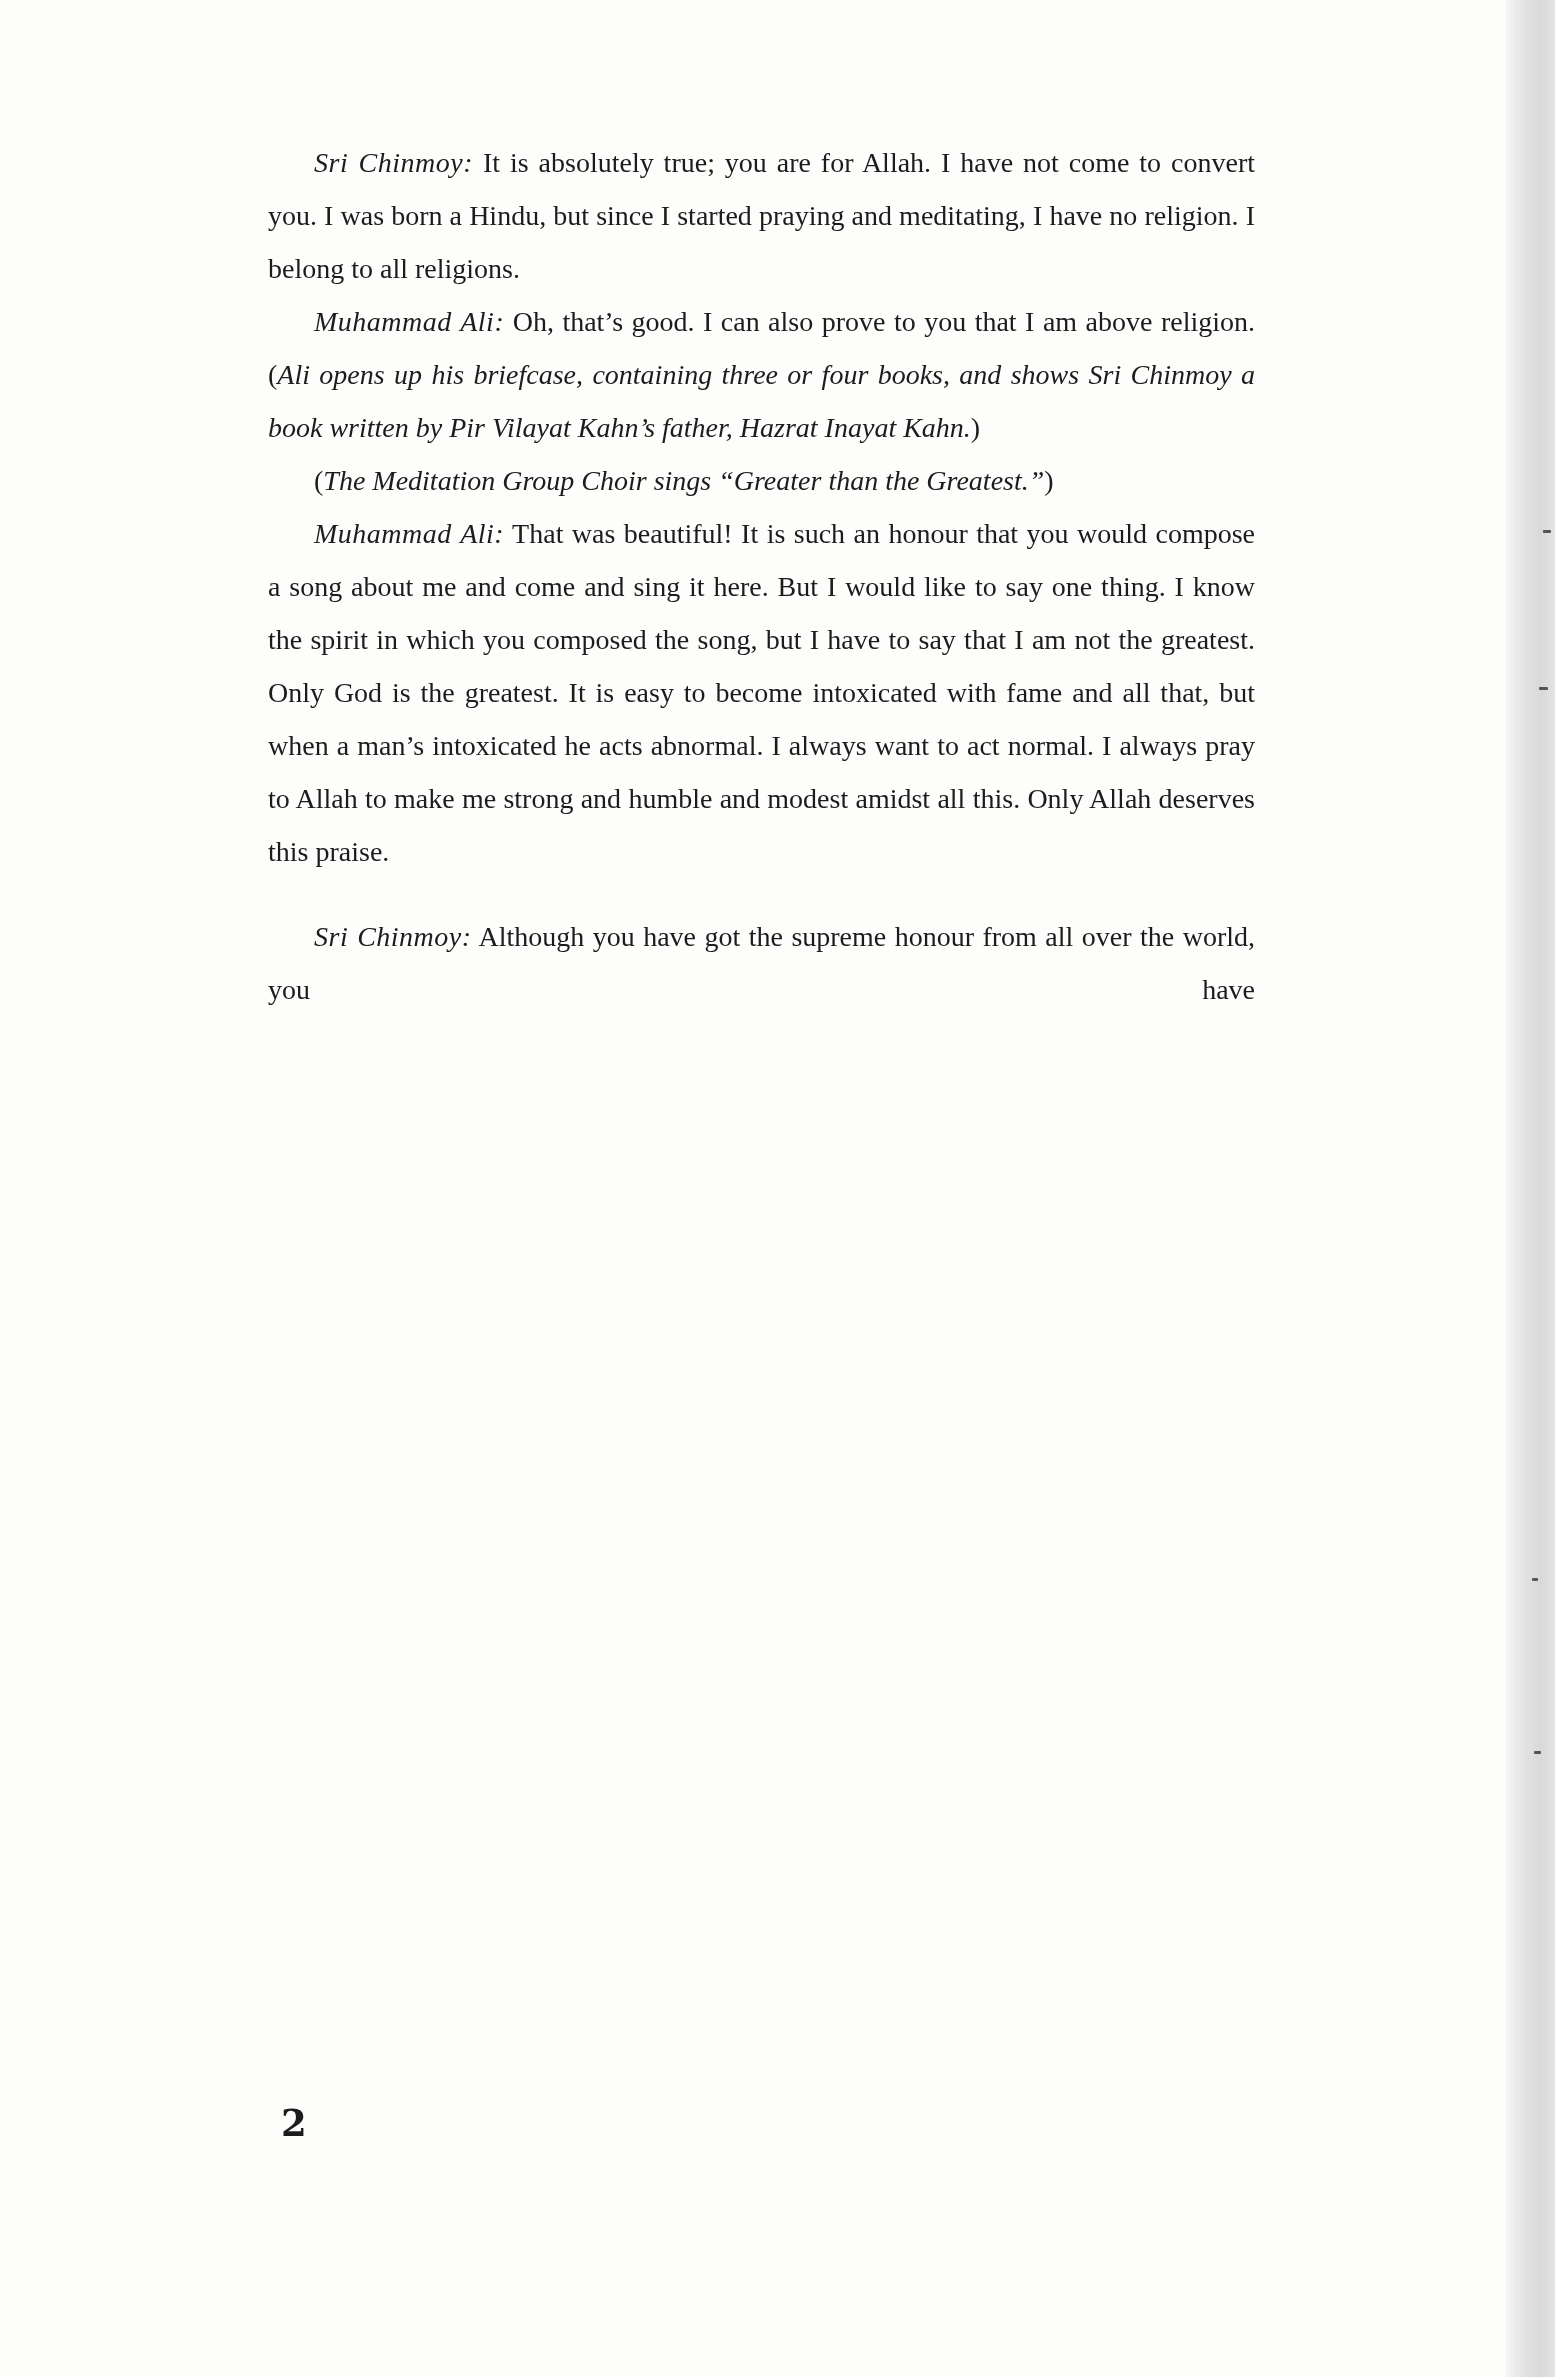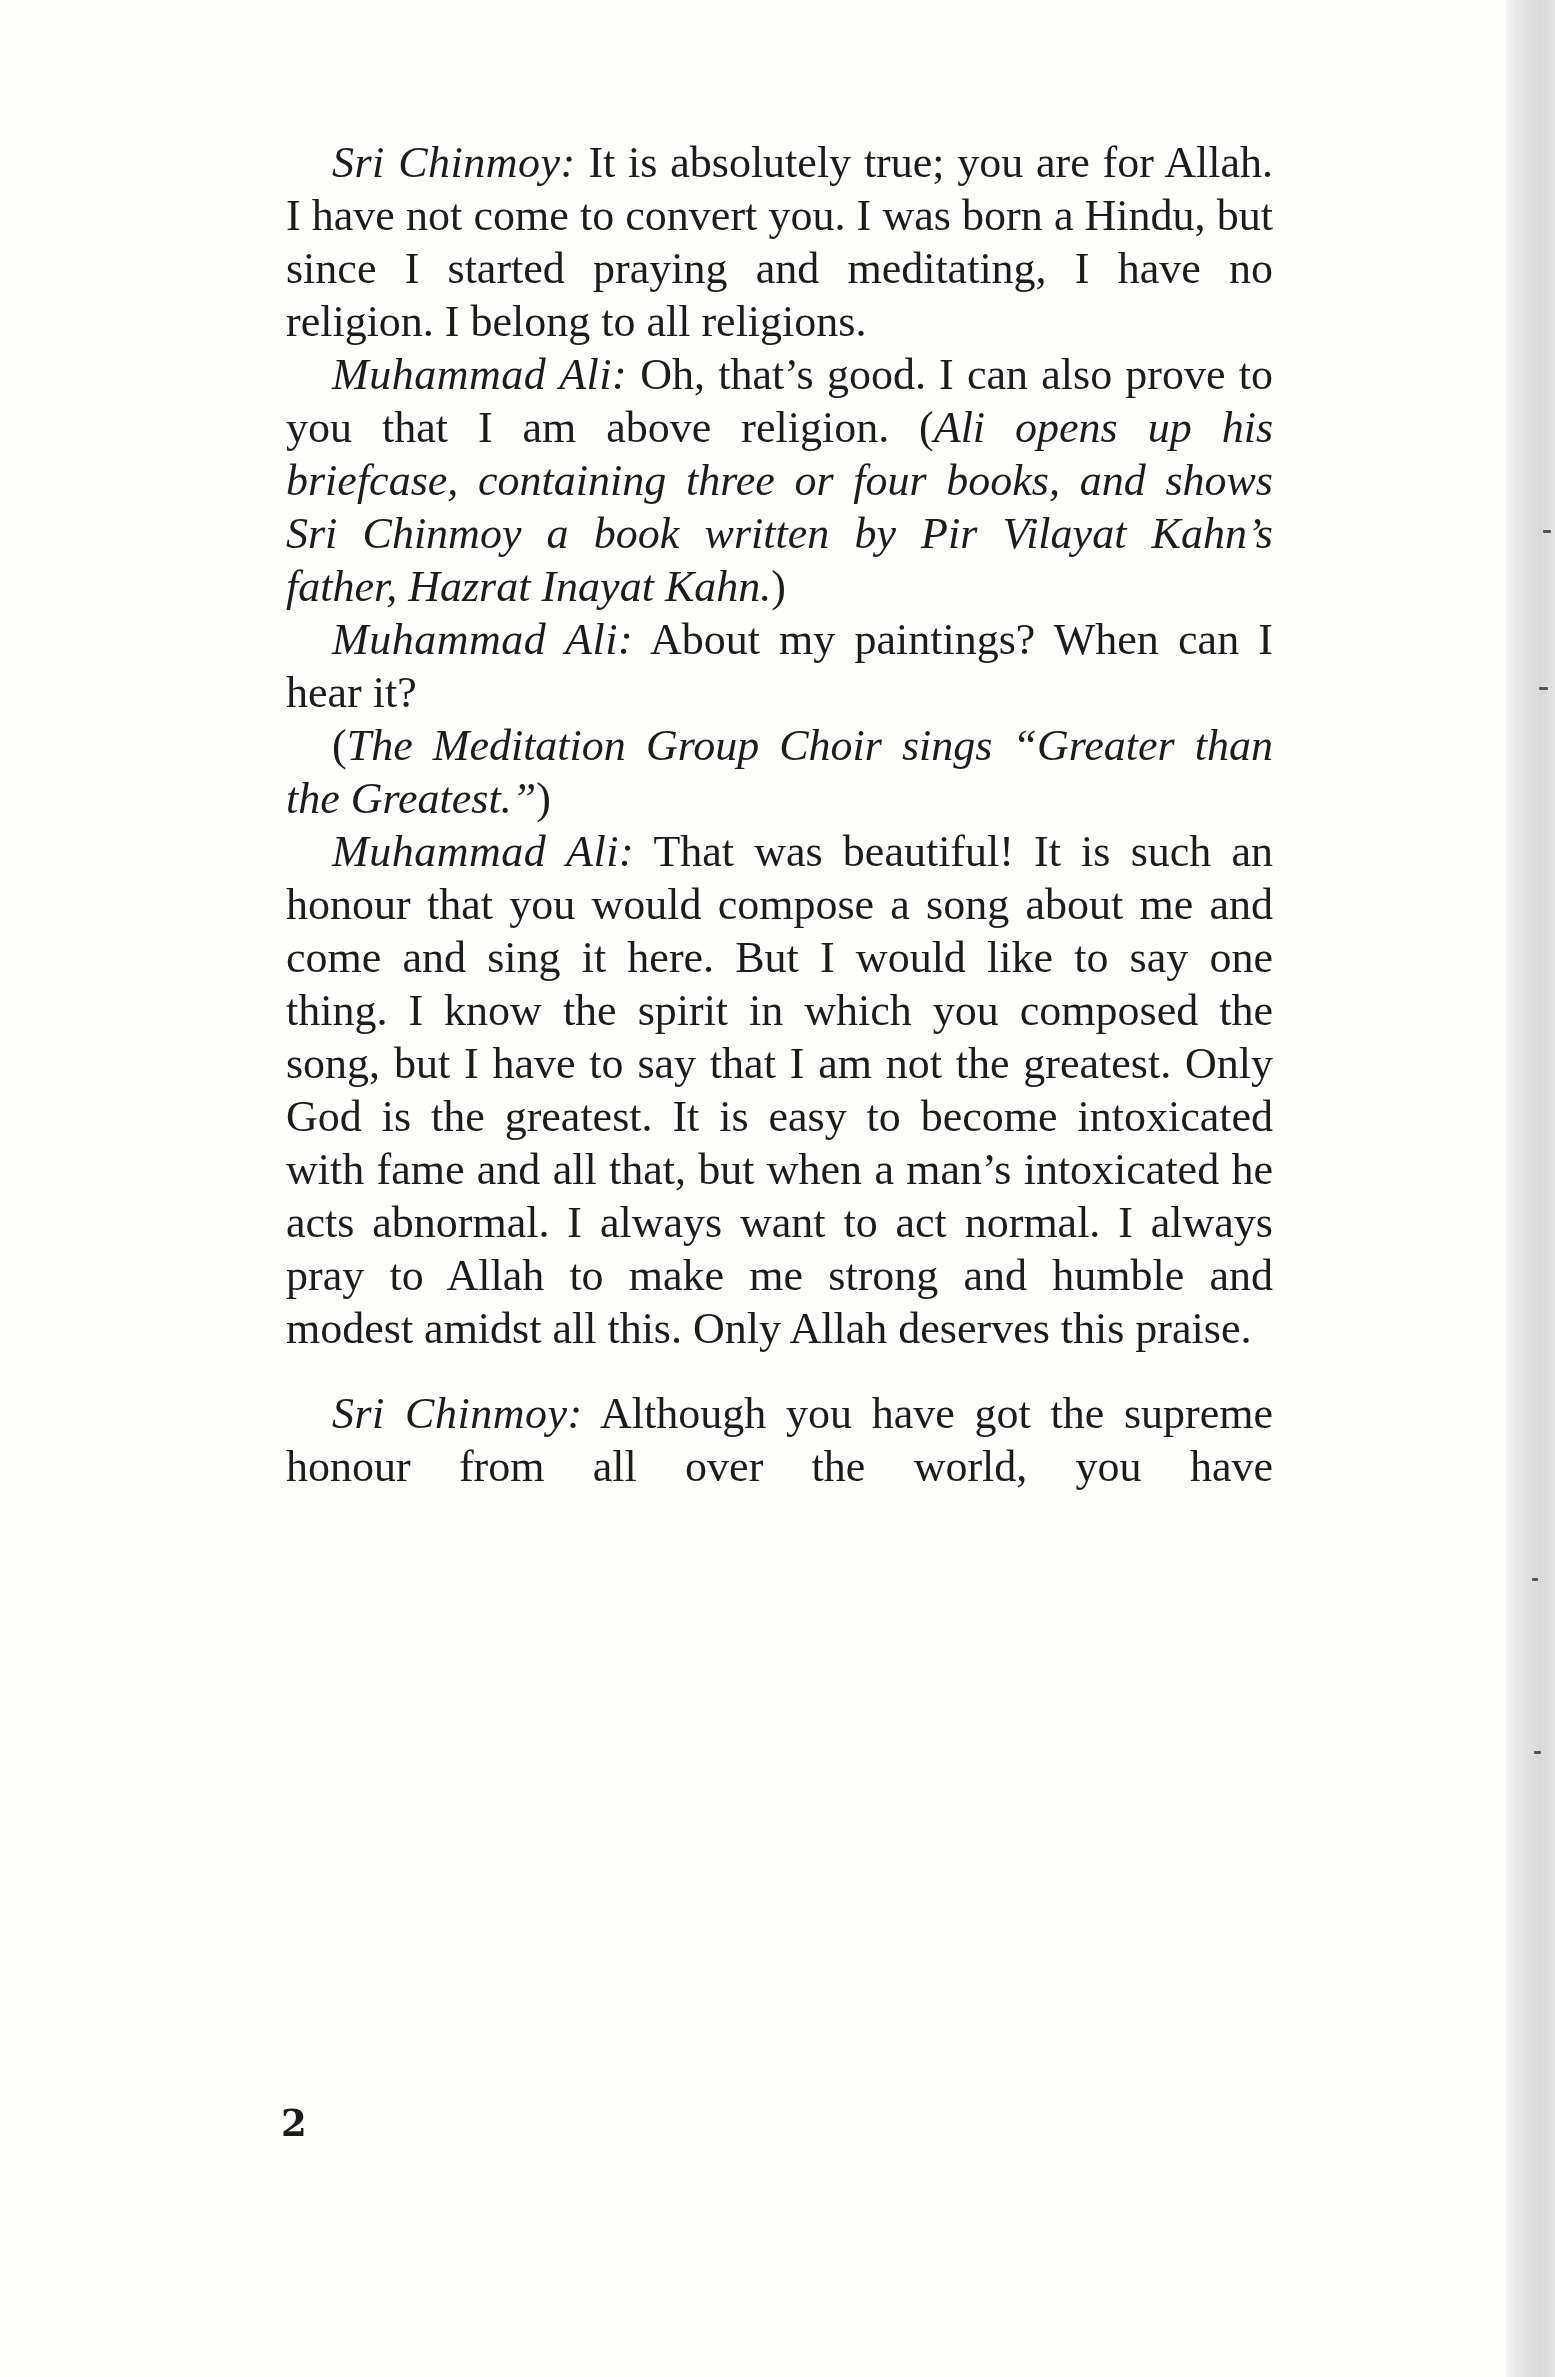--- a/index.html
+++ b/index.html
@@ -24,25 +24,25 @@
   .page-edge-line {
     position: absolute;
     top: 0;
     right: 37px;
     width: 2px;
     height: 2378px;
     background: #e8e8e8;
   }
   .text-block {
     position: absolute;
-    left: 286px;
+    left: 268px;
     top: 136px;
     width: 987px;
     font-family: "Liberation Serif", "DejaVu Serif", serif;
-    font-size: 44px;
+    font-size: 28px;
     line-height: 53px;
     color: #1c1c1c;
     text-align: justify;
   }
   .para {
     margin: 0;
     text-indent: 46px;
     text-align: justify;
     text-align-last: left;
   }
@@ -85,23 +85,20 @@
 <div class="mark" style="left:1534px; top:1751px; width:6.9px;"></div>
 
 <main class="text-block">
   <p class="para">
     <span class="speaker">Sri Chinmoy:</span><span> It is absolutely true; you are for Allah. I have not come to convert you. I was born a Hindu, but since I started praying and meditating, I have no religion. I belong to all religions.</span>
   </p>
   <p class="para">
     <span class="speaker">Muhammad Ali:</span><span> Oh, that’s good. I can also prove to you that I am above religion. (</span><span class="stage">Ali opens up his briefcase, containing three or four books, and shows Sri Chinmoy a book written by Pir Vilayat Kahn’s father, Hazrat Inayat Kahn.</span><span>)</span>
   </p>
   <p class="para">
-    <span class="speaker">Muhammad Ali:</span><span> About my paintings? When can I hear it?</span>
-  </p>
-  <p class="para">
     <span>(</span><span class="stage">The Meditation Group Choir sings “Greater than the Greatest.”</span><span>)</span>
   </p>
   <p class="para">
     <span class="speaker">Muhammad Ali:</span><span> That was beautiful! It is such an honour that you would compose a song about me and come and sing it here. But I would like to say one thing. I know the spirit in which you composed the song, but I have to say that I am not the greatest. Only God is the greatest. It is easy to become intoxicated with fame and all that, but when a man’s intoxicated he acts abnormal. I always want to act normal. I always pray to Allah to make me strong and humble and modest amidst all this. Only Allah deserves this praise.</span>
   </p>
   <p class="para force-justify-last">
     <span class="speaker">Sri Chinmoy:</span><span> Although you have got the supreme honour from all over the world, you have</span>
   </p>
 </main>
 

